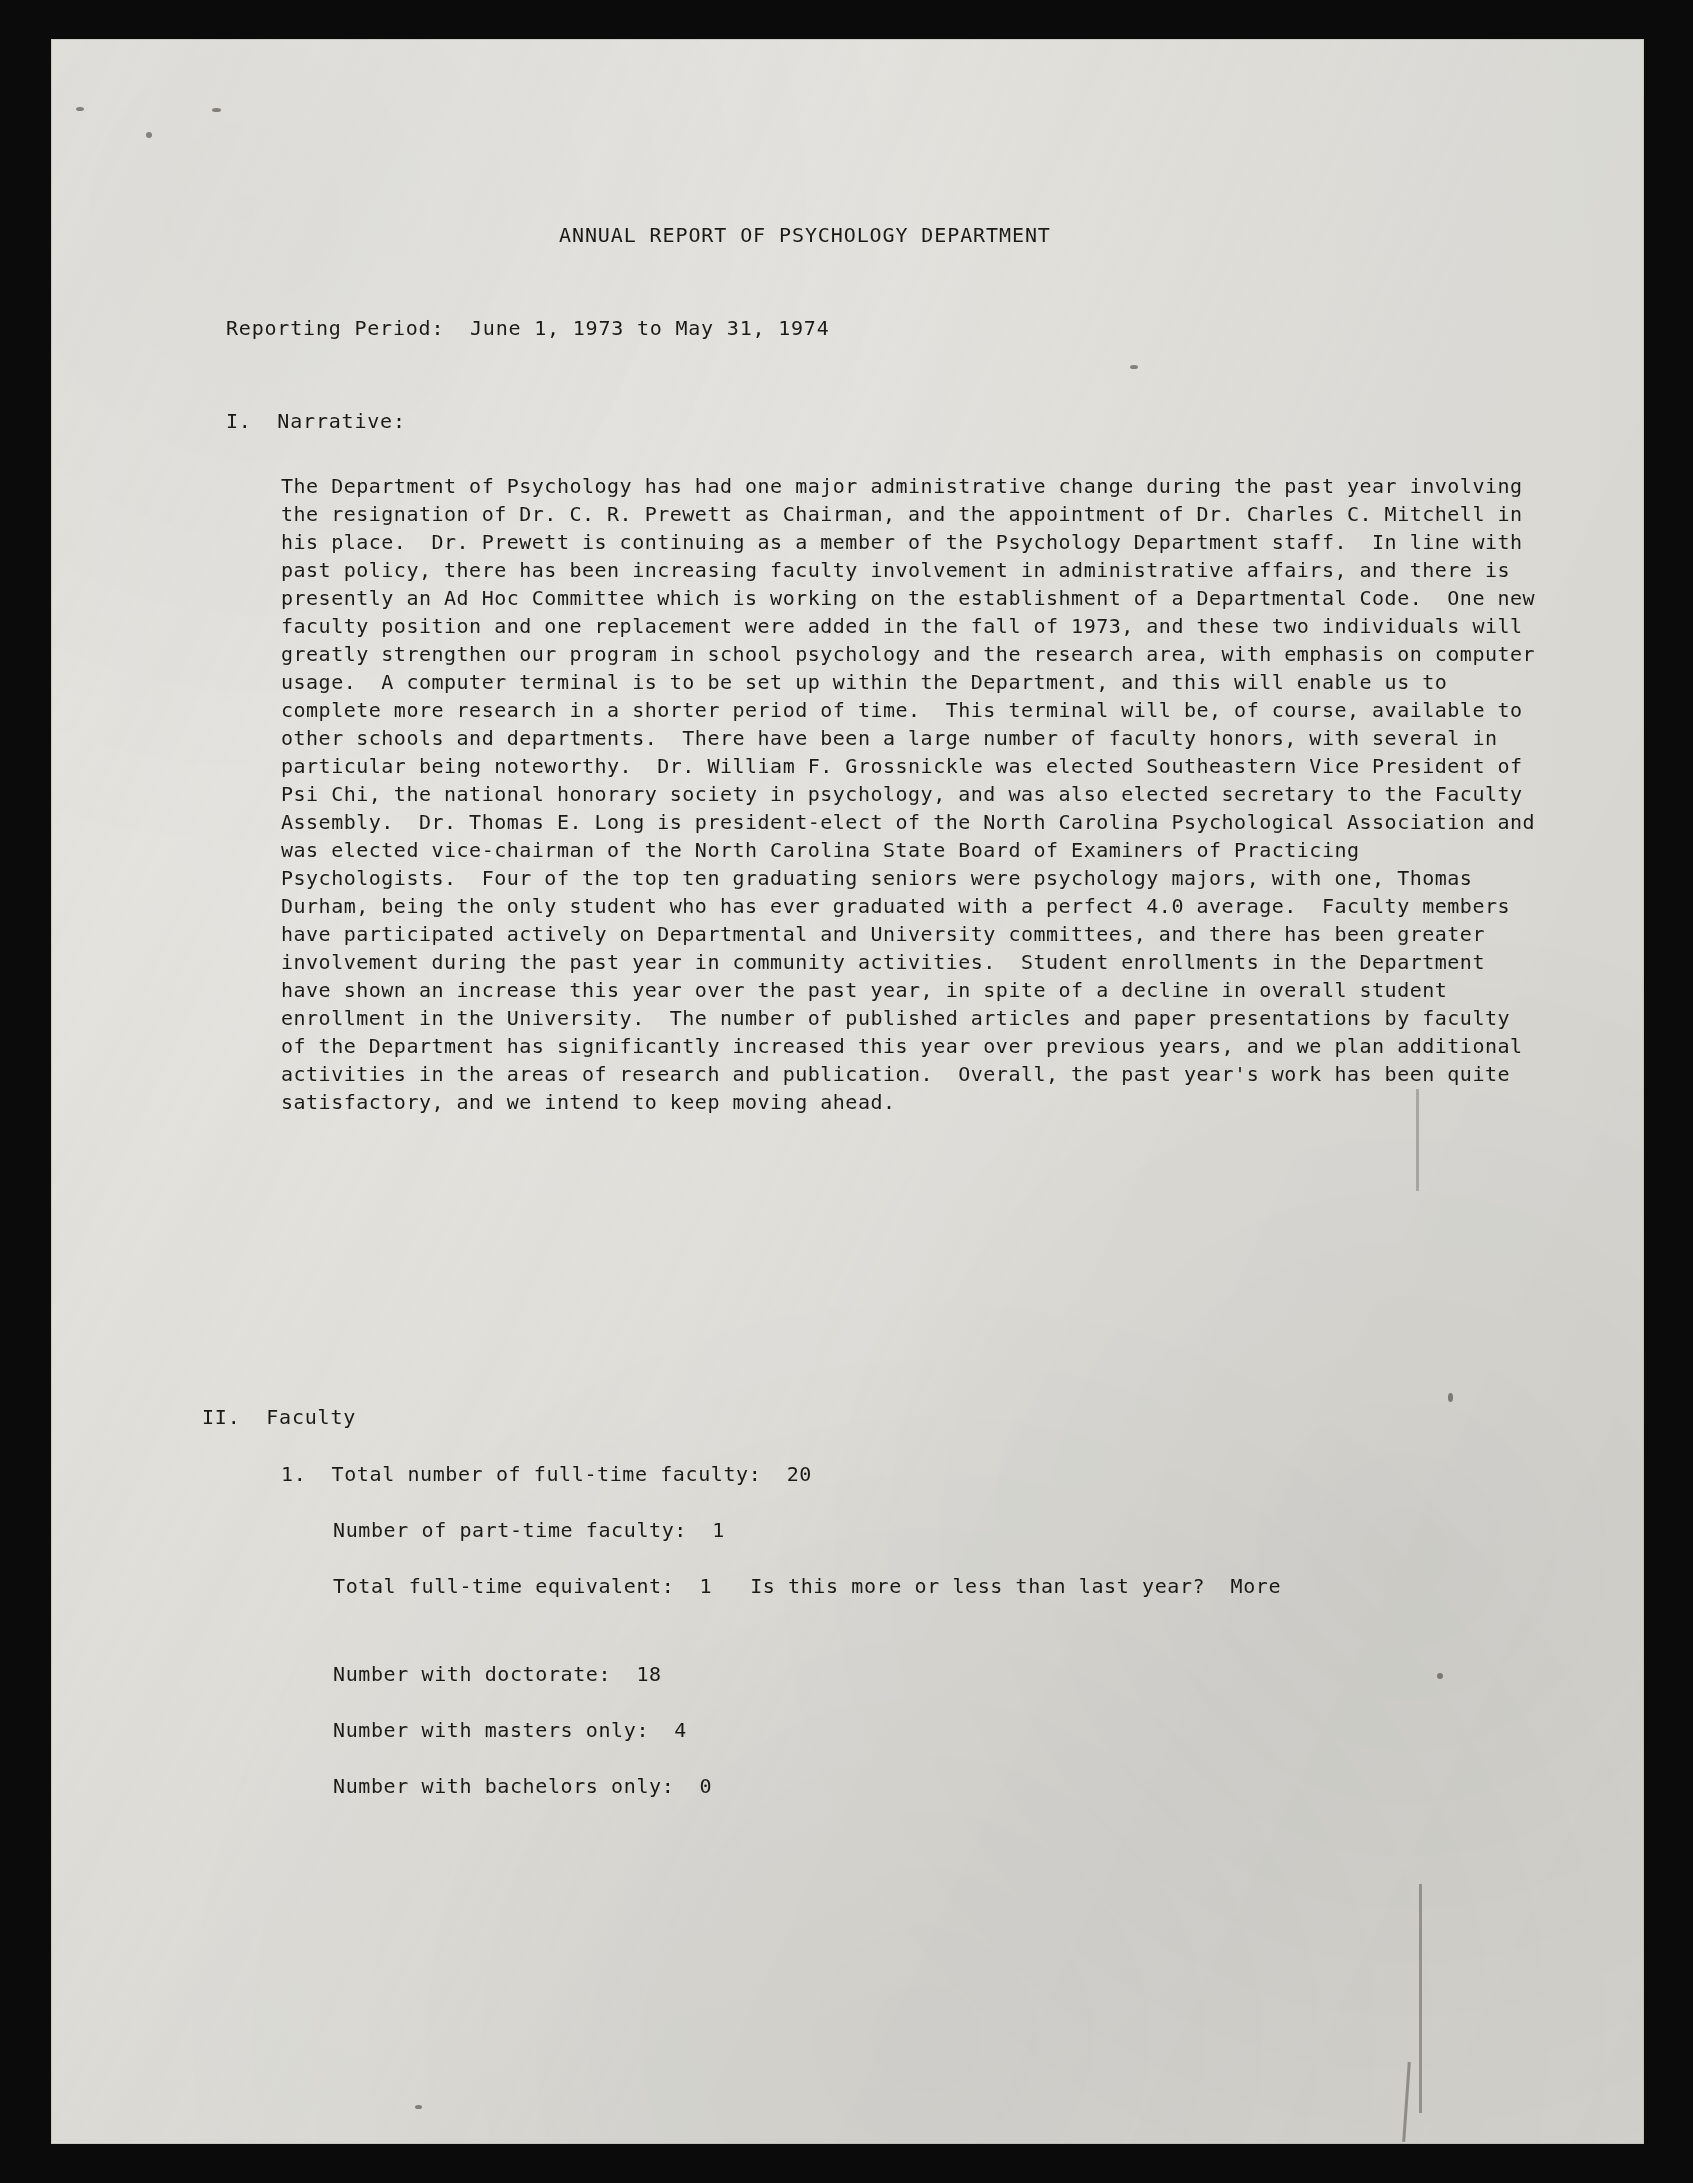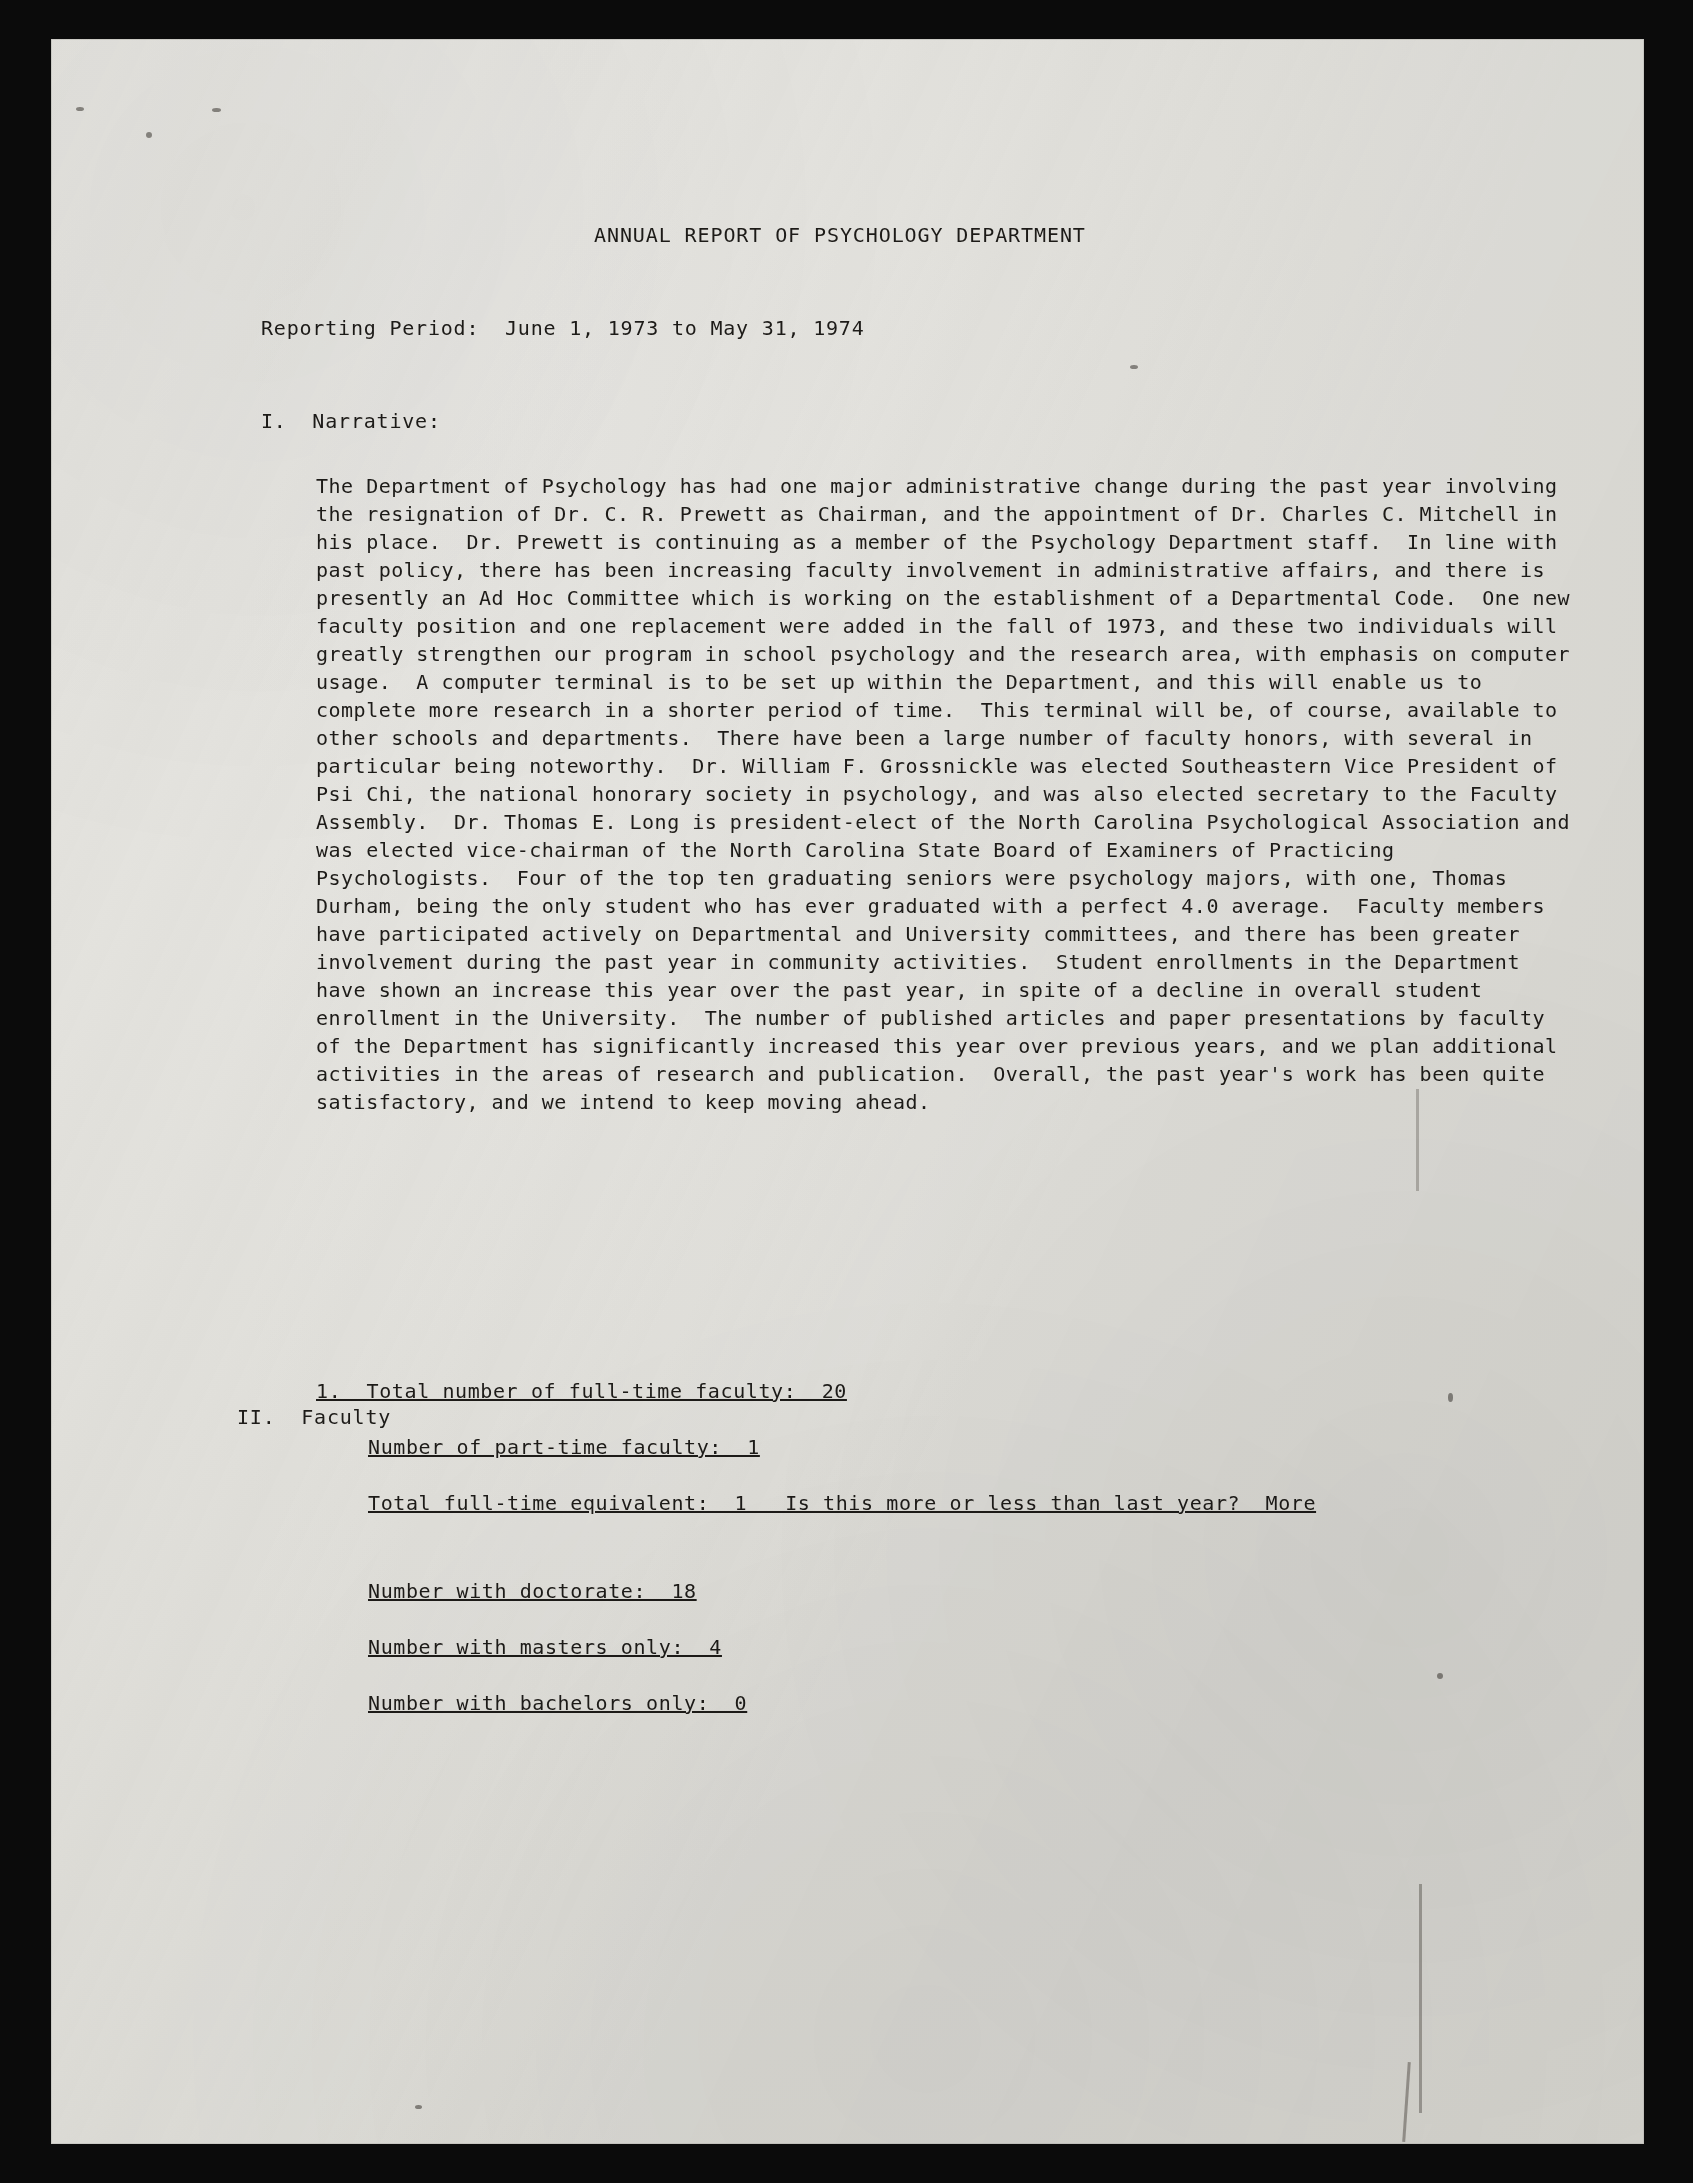--- a/index.html
+++ b/index.html
@@ -44,21 +44,20 @@
     opacity: 0.85;
   }
   .content {
     position: absolute;
     left: 0; top: 0;
     width: 100%; height: 100%;
     color: #1d1b18;
     font-size: 20px;
     line-height: 28px;
     letter-spacing: 0.2px;
-    margin-left: 35px;
   }
   .doc-title {
     position: absolute;
     left: 508px;
     top: 182px;
     white-space: pre;
     font-size: 20px;
     letter-spacing: 0.9px;
   }
   .reporting-period {
@@ -82,23 +81,22 @@
     left: 230px;
     top: 433px;
     width: 1261px;
     white-space: pre-wrap;
     letter-spacing: 0.5px;
     line-height: 28px;
   }
   .faculty-block {
     position: absolute;
     left: 230px;
-    top: 1338px;
+    top: 1421px;
     width: 1270px;
-    text-decoration: underline;
   }
   .f-item {
     white-space: pre;
     letter-spacing: 0.6px;
   }
   .f-num { display: block; margin-top: 0; }
   .f-sub { display: block; padding-left: 52px; }
   .gap-sm { height: 28px; }
   .gap-md { height: 32px; }
 

